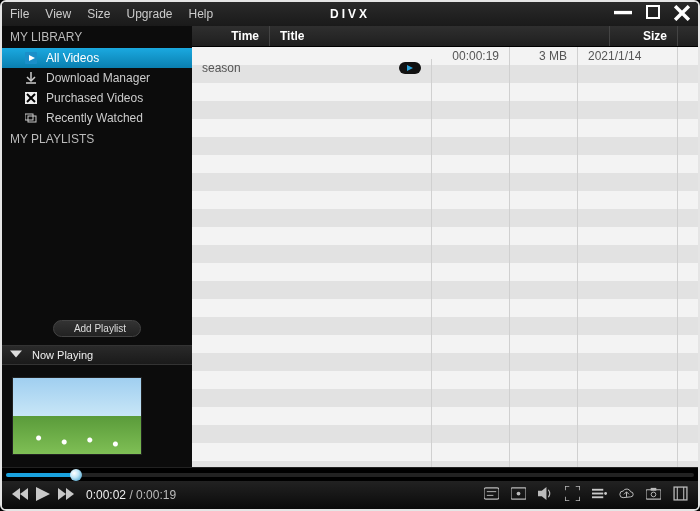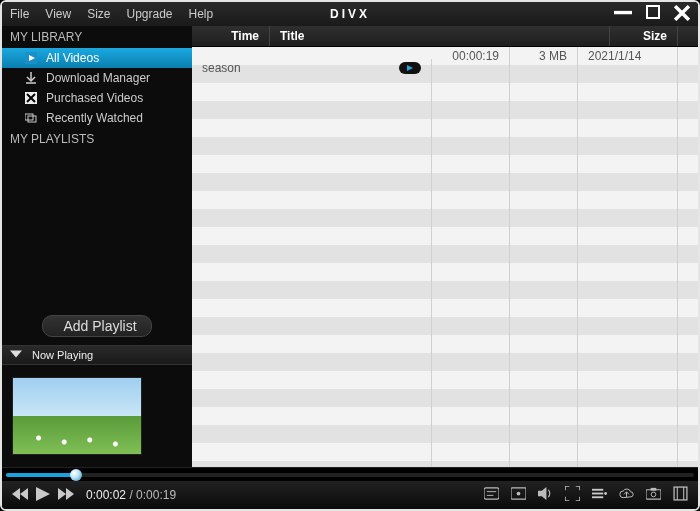--- a/index.html
+++ b/index.html
@@ -18,21 +18,21 @@
 
 .body { display: flex; flex: 1; min-height: 0; }
 
 .sidebar { width: 190px; background: #0c0c0c; color: #ccc; font-size: 12px; display: flex; flex-direction: column; }
 .side-header { padding: 4px 8px; font-size: 12px; color: #bbb; }
 .side-item { display: flex; align-items: center; gap: 8px; padding: 2px 6px 2px 22px; height: 20px; }
 .side-item.active { background: linear-gradient(#1ba9e0,#0a7fb0); color: #fff; }
 .side-item .icon { width: 14px; display: flex; justify-content: center; }
 .side-item svg { width: 12px; height: 12px; }
 .spacer { flex: 1; }
-.add-playlist { margin: 0 auto 8px auto; display: flex; align-items: center; gap: 6px; background: linear-gradient(#333,#222); border: 1px solid #444; border-radius: 10px; padding: 2px 14px; font-size: 14px; font-family: "Courier New", monospace; color: #ddd; }
+.add-playlist { margin: 0 auto 8px auto; display: flex; align-items: center; gap: 6px; background: linear-gradient(#333,#222); border: 1px solid #444; border-radius: 10px; padding: 2px 14px; font-size: 10px; font-family: "Courier New", monospace; color: #ddd; }
 .nowplaying-hdr { display: flex; align-items: center; gap: 10px; background: linear-gradient(#2a2a2a,#1a1a1a); padding: 2px 8px; font-size: 11px; font-family: "Courier New", monospace; color: #eee; border-top: 1px solid #333; border-bottom: 1px solid #333; }
 .nowplaying-hdr svg { width: 12px; height: 12px; }
 .thumb-area { padding: 12px 10px; }
 .thumb { width: 130px; height: 78px; background: linear-gradient(#a0cff0 0%, #c8e6f7 50%, #5a9b3a 50%, #7fbf55 100%); border: 1px solid #222; position: relative; overflow: hidden; }
 .thumb::after { content: ""; position: absolute; bottom: 0; left: 0; right: 0; height: 40px; background: radial-gradient(circle at 20% 60%, #fff 0 2px, transparent 3px), radial-gradient(circle at 40% 70%, #fff 0 2px, transparent 3px), radial-gradient(circle at 60% 65%, #fff 0 2px, transparent 3px), radial-gradient(circle at 80% 75%, #fff 0 2px, transparent 3px); }
 
 .main { flex: 1; display: flex; flex-direction: column; background: #eee; }
 .columns { display: flex; background: linear-gradient(#2f2f2f,#1f1f1f); color: #fff; font-size: 12px; font-weight: bold; border-bottom: 1px solid #000; }
 .col { padding: 3px 10px; border-right: 1px solid #444; }
 .col.title { flex: 1; }

